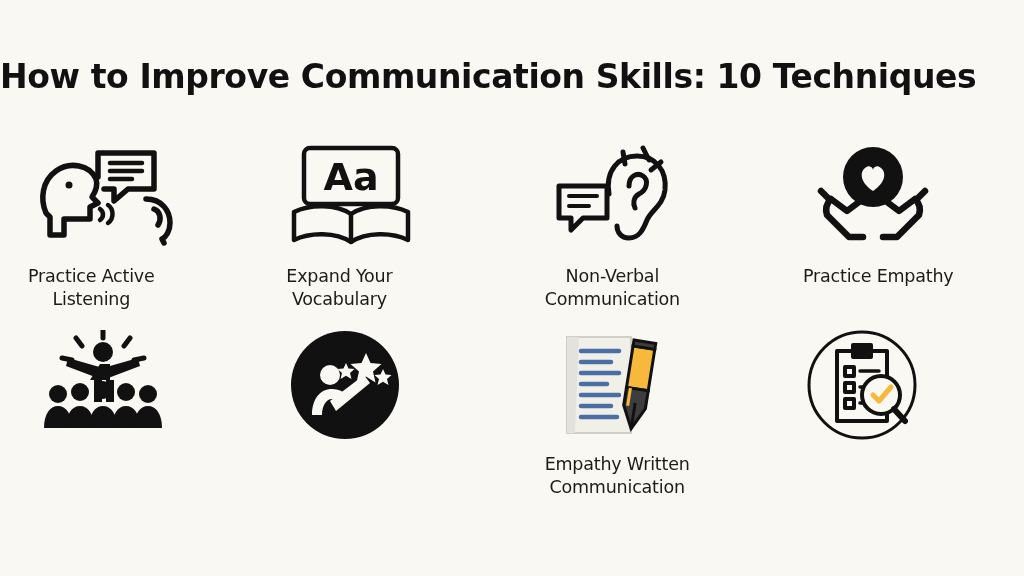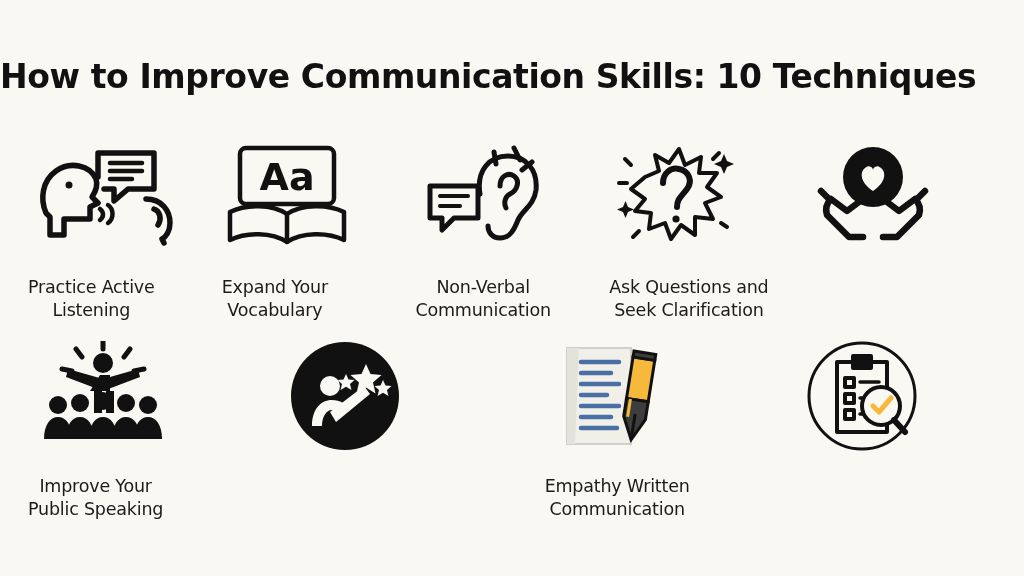--- a/index.html
+++ b/index.html
@@ -54,21 +54,21 @@
     flex-direction: column;
     align-items: flex-start;
   }
   .icon-box {
     height: 118px;
     display: flex;
     align-items: center;
     justify-content: center;
   }
   .cell-label {
-    margin-top: 20px;
+    margin-top: 9px;
     text-align: center;
     font-family: "DejaVu Sans", sans-serif;
     font-size: 17.5px;
     line-height: 1.33;
     color: #1b1b1b;
     letter-spacing: -0.2px;
   }
   svg { display: block; }
 </style>
 </head>
@@ -125,51 +125,36 @@
               <path d="M84 44 C84 34 92 30 98 34 C104 38 102 48 94 52 C88 55 88 62 90 66"></path>
               <path d="M14 44 L62 44 L62 76 L38 76 L26 88 L26 76 L14 76 Z"></path>
               <path d="M24 54 L52 54 M24 64 L44 64" stroke-width="4"></path>
             </g>
           </svg>
         </div>
         <div class="cell-label" style="white-space:pre-line">Non-Verbal
 Communication</div>
       </div>
 
-      <div class="cell">
-        <div class="icon-box">
-          <svg width="130" height="112" viewBox="0 0 130 112">
-            <g fill="none" stroke="#111" stroke-width="4" stroke-linecap="round" stroke-linejoin="round">
-              <path d="M36 36 L50 30 L46 14 L60 22 L70 8 L76 24 L92 16 L90 32 L108 32 L98 46 L112 56 L96 62 L104 78 L86 76 L86 94 L72 84 L62 98 L56 82 L40 88 L42 72 L26 70 L36 58 L22 48 Z"></path>
-              <path d="M54 42 C54 32 62 26 70 28 C80 30 84 40 78 48 C72 56 68 58 68 66" stroke-width="6"></path>
-              <circle cx="67" cy="78" r="3.6" fill="#111" stroke="none"></circle>
-              <path d="M16 18 L22 24 M10 42 L18 42 M24 96 L30 90 M110 12 L104 18 M118 86 L112 82"></path>
-              <path d="M112 20 l3 -7 l3 7 l7 3 l-7 3 l-3 7 l-3 -7 l-7 -3 z" fill="#111" stroke="none"></path>
-              <path d="M14 66 l2.5 -6 l2.5 6 l6 2.5 l-6 2.5 l-2.5 6 l-2.5 -6 l-6 -2.5 z" fill="#111" stroke="none"></path>
-            </g>
-          </svg>
-        </div>
-        <div class="cell-label" style="white-space:pre-line">Ask Questions and
-Seek Clarification</div>
-      </div>
 
       <div class="cell">
         <div class="icon-box">
           <svg width="140" height="108" viewBox="0 0 140 108">
             <g>
               <circle cx="70" cy="34" r="30" fill="#111"></circle>
               <path d="M70 48 C58 40 56 30 62 25 C66.5 21 70 25 70 27 C70 25 73.5 21 78 25 C84 30 82 40 70 48 Z" fill="#faf8f2"></path>
               <g fill="none" stroke="#111" stroke-width="6.5" stroke-linecap="round" stroke-linejoin="round">
                 <path d="M60 56 L44 68 L28 56 C24 60 22 66 24 72 L46 94 L60 94"></path>
                 <path d="M80 56 L96 68 L112 56 C116 60 118 66 116 72 L94 94 L80 94"></path>
                 <path d="M18 48 L26 56 M122 48 L114 56"></path>
               </g>
             </g>
           </svg>
         </div>
+        <div class="cell-label" style="white-space:pre-line">Practice Empathy</div>
       </div>
 
     </div>
 
     <div class="row">
 
       <div class="cell">
         <div class="icon-box">
           <svg width="150" height="110" viewBox="0 0 150 110">
             <g>
@@ -186,22 +171,20 @@
               <path d="M38 98 C38 84 44 76 52 76 C60 76 66 84 66 98 Z" fill="#111"></path>
               <circle cx="75" cy="60" r="9" fill="#111"></circle>
               <path d="M61 98 C61 84 67 76 75 76 C83 76 89 84 89 98 Z" fill="#111"></path>
               <circle cx="98" cy="62" r="9" fill="#111"></circle>
               <path d="M84 98 C84 84 90 76 98 76 C106 76 112 84 112 98 Z" fill="#111"></path>
               <circle cx="120" cy="64" r="9" fill="#111"></circle>
               <path d="M106 98 C106 84 112 76 120 76 C128 76 134 84 134 98 Z" fill="#111"></path>
             </g>
           </svg>
         </div>
-        <div class="cell-label" style="white-space:pre-line">Improve Your
-Public Speaking</div>
       </div>
 
       <div class="cell">
         <div class="icon-box">
           <svg width="118" height="112" viewBox="0 0 118 112">
             <circle cx="59" cy="56" r="54" fill="#111"></circle>
             <g fill="#faf8f2">
               <circle cx="44" cy="46" r="10"></circle>
               <path d="M26 86 C26 70 34 60 46 60 C54 60 60 64 64 70 L56 76 C53 72 50 70 46 70 C40 70 36 77 36 86 Z"></path>
               <path d="M44 72 L78 46 L84 54 L50 82 Z"></path>

